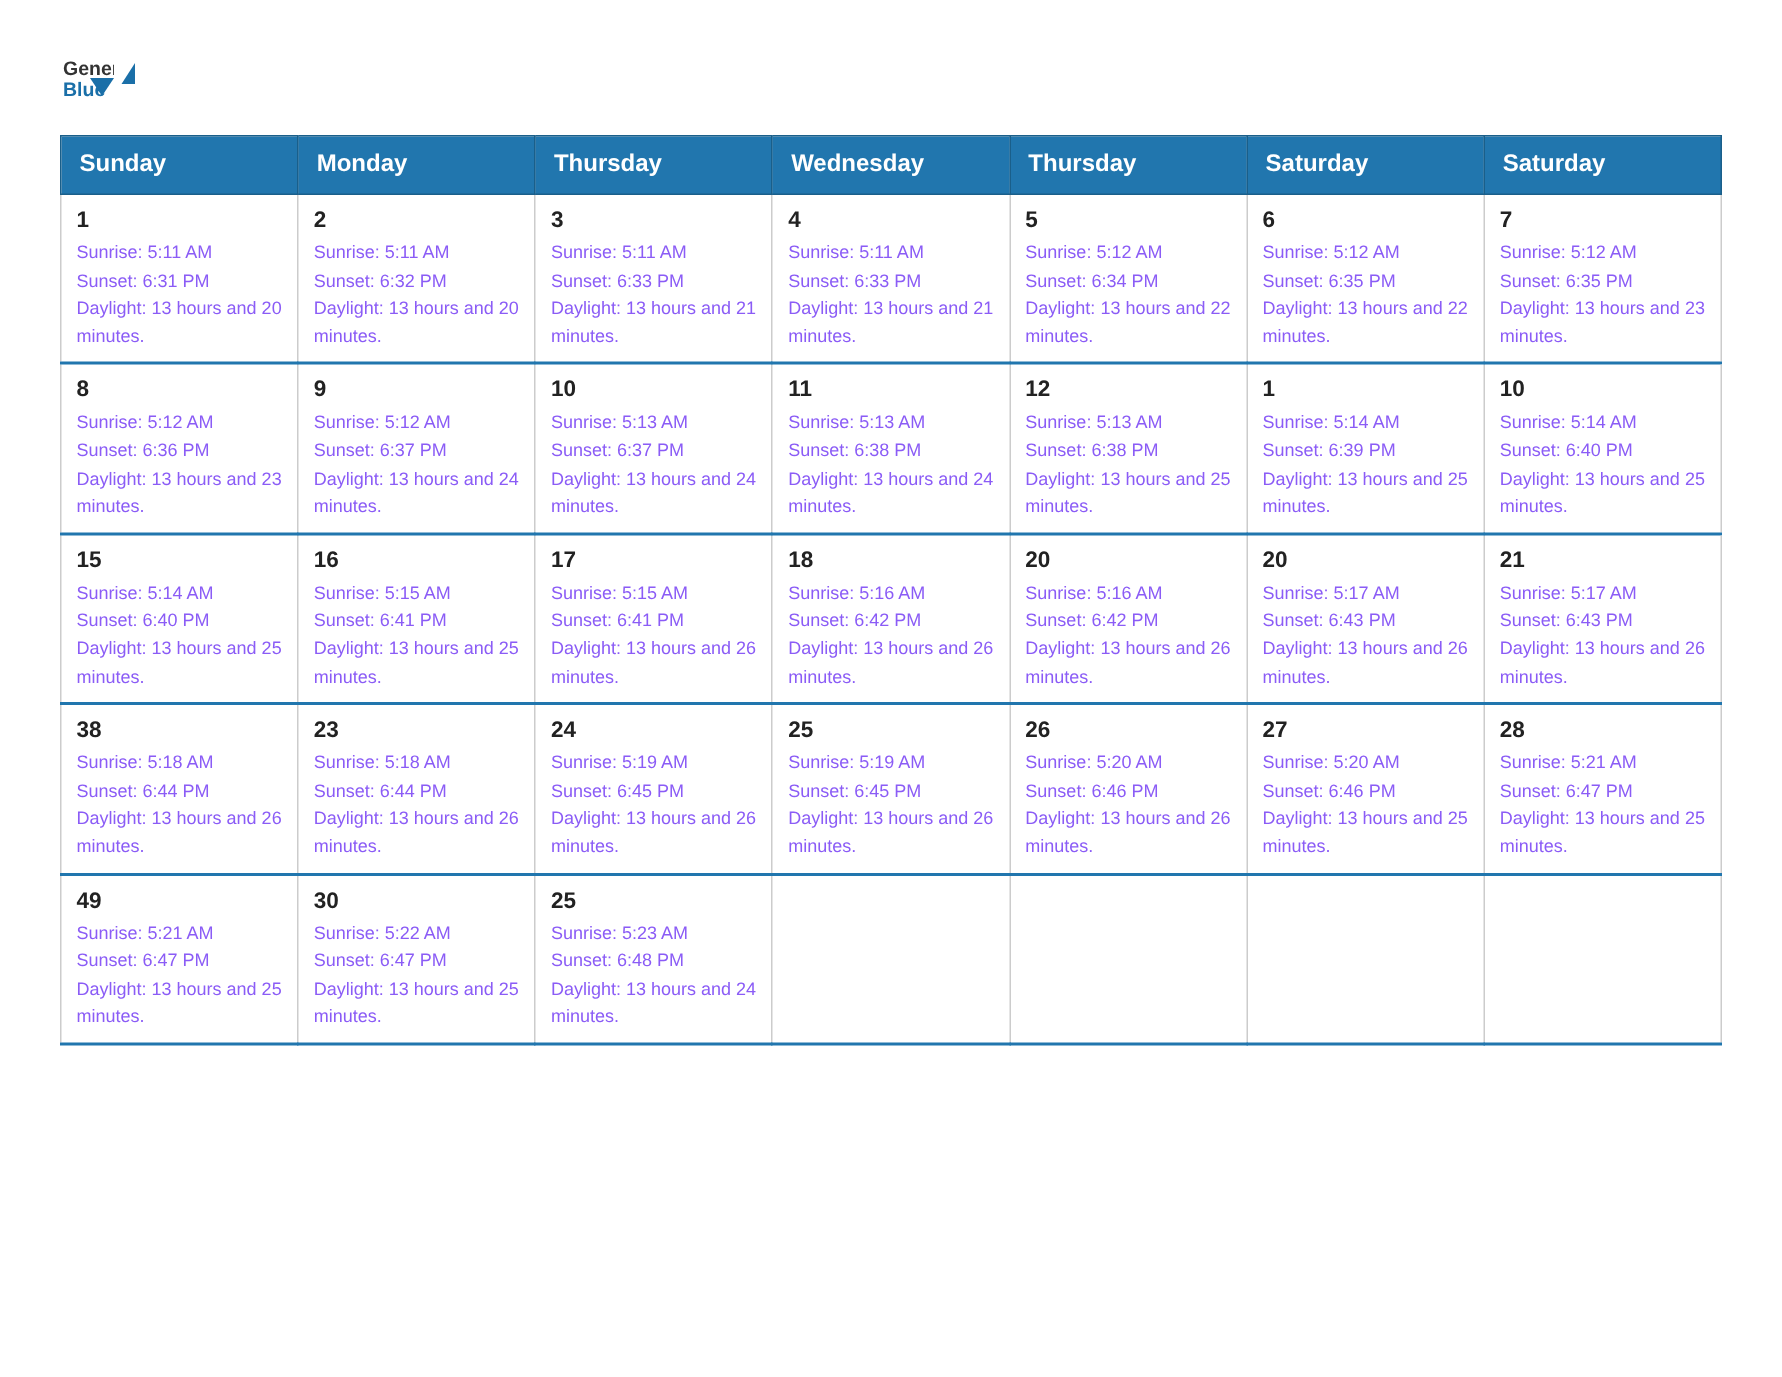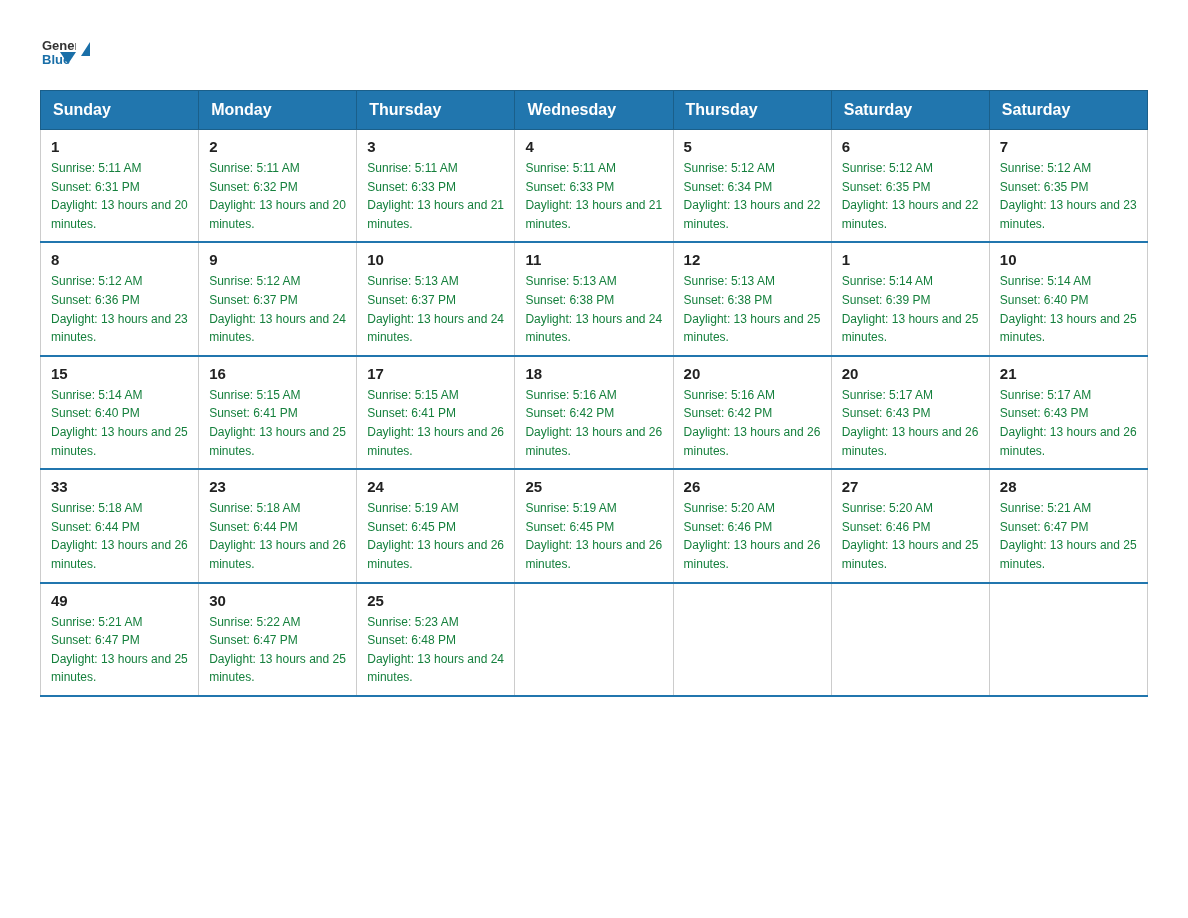--- a/index.html
+++ b/index.html
@@ -66,21 +66,21 @@
     }
     .day-number {
       font-size: 15px;
       font-weight: bold;
       display: block;
       margin-bottom: 4px;
     }
     .day-info {
       font-size: 12px;
       line-height: 1.55;
-      color: #15803d;
+      color: #8b5cf6;
     }
     .empty-cell {
       background: #fff;
     }
     
     .calendar-table tbody tr {
       border-bottom: 2px solid #2176ae;
     }
   </style>
 </head>
@@ -288,21 +288,21 @@
         <span class="day-number">21</span>
         <div class="day-info">
           Sunrise: 5:17 AM<br>
           Sunset: 6:43 PM<br>
           Daylight: 13 hours and 26 minutes.
         </div>
       </td>
       </tr>
       <tr>
         <td>
-        <span class="day-number">33</span>
+        <span class="day-number">38</span>
         <div class="day-info">
           Sunrise: 5:18 AM<br>
           Sunset: 6:44 PM<br>
           Daylight: 13 hours and 26 minutes.
         </div>
       </td>
         <td>
         <span class="day-number">23</span>
         <div class="day-info">
           Sunrise: 5:18 AM<br>

